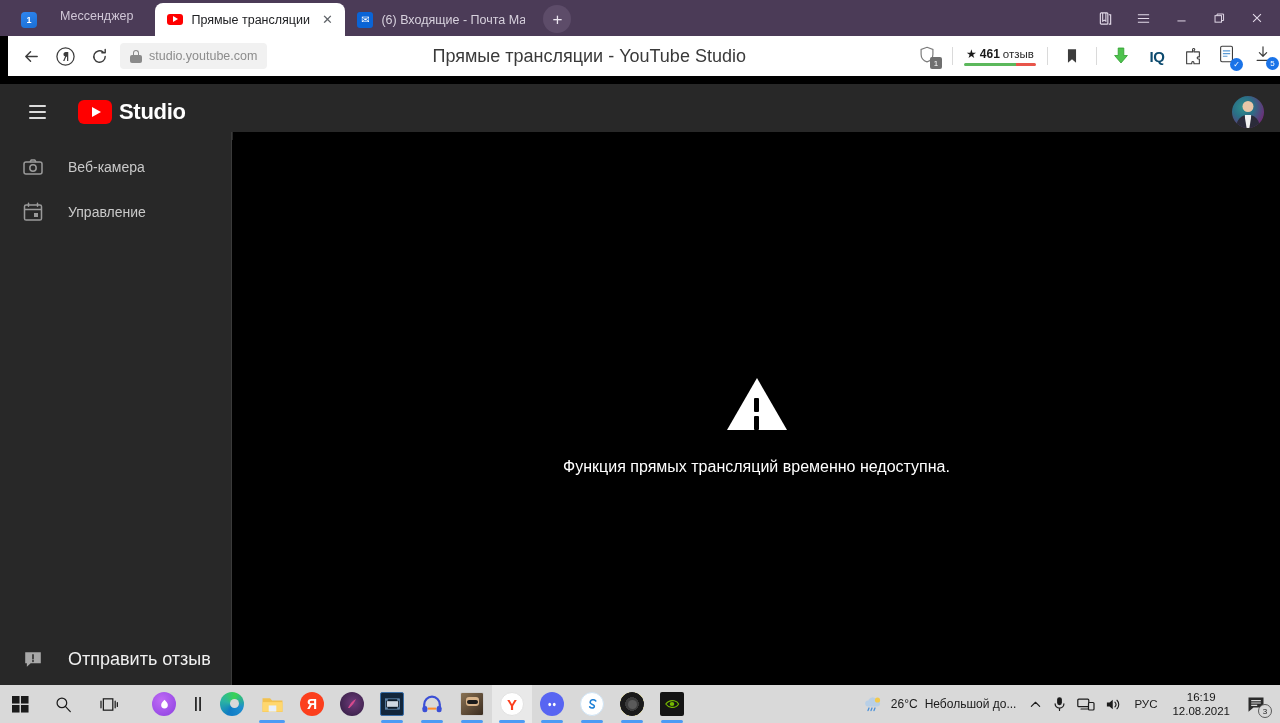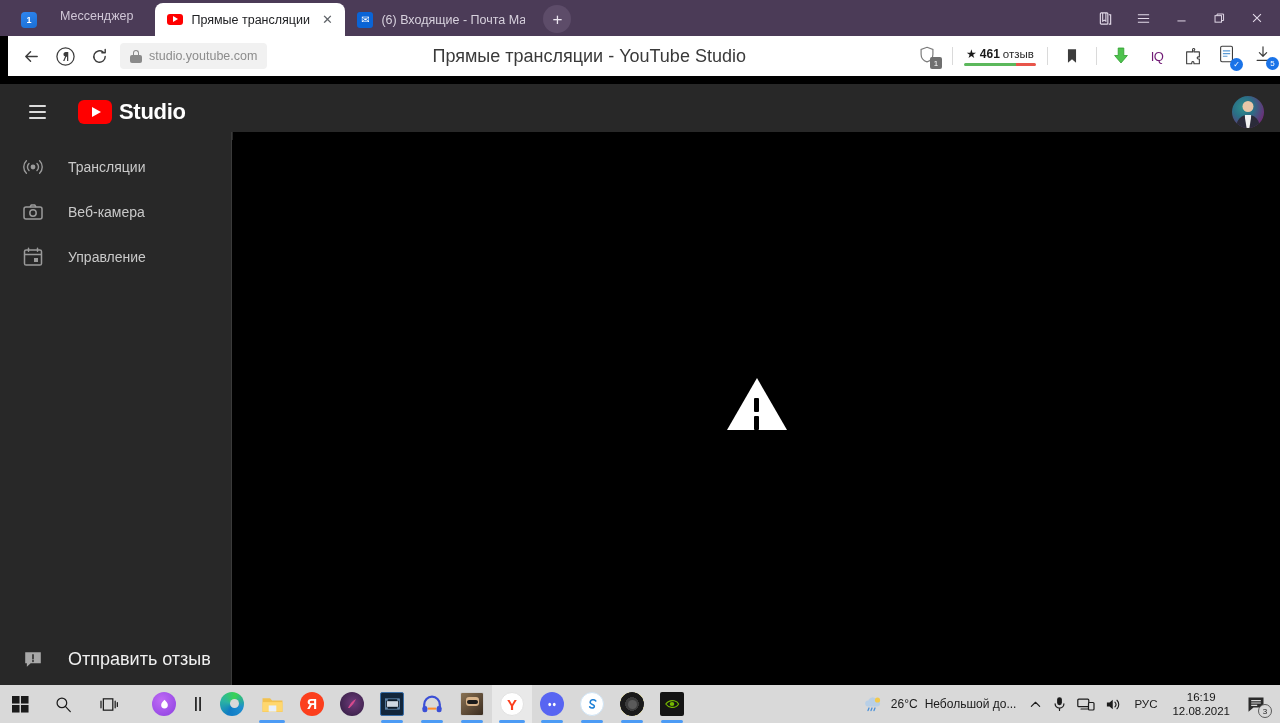--- a/index.html
+++ b/index.html
@@ -97,21 +97,21 @@
   .badge-sq{
     position:absolute;right:-3px;bottom:-2px;width:12px;height:12px;border-radius:2px;
     background:#6f6f6f;color:#fff;font-size:8px;display:flex;align-items:center;justify-content:center;
   }
   .reviews { display:flex; flex-direction:column; align-items:center; gap:2px; padding:0 4px; }
   .reviews-line { display:flex; align-items:center; gap:3px; font-size:12px; color:#1a1a1a; }
   .reviews-line .star { font-size:12px; }
   .reviews-lbl { font-size:11.5px; color:#2a2a2a; }
   .reviews-bar { width:72px; height:3px; border-radius:2px; overflow:hidden; display:flex; }
   .reviews-bar i { display:block; height:100%; }
-  .iq { font-weight:normal; font-size:13px; color:#701a75; letter-spacing:-0.5px; }
+  .iq { font-weight:bold; font-size:15px; color:#0c4a6e; letter-spacing:-0.5px; }
   .dl-wrap{position:relative;width:24px;height:24px;}
   .badge-circ{
     position:absolute;right:-2px;bottom:-2px;width:13px;height:13px;border-radius:50%;
     background:#1a73e8;color:#fff;font-size:8px;display:flex;align-items:center;justify-content:center;
   }
   .badge-check{
     position:absolute;right:-2px;bottom:-3px;width:13px;height:13px;border-radius:50%;
     background:#1a73e8;color:#fff;font-size:8px;display:flex;align-items:center;justify-content:center;
   }
 
@@ -376,30 +376,20 @@
       <div class="avatar">
         <span class="av-body"></span>
           <span class="av-shirt"></span>
           <span class="av-head"></span>
       </div>
     </div>
 
     <div class="sidebar">
       <div class="nav">
 
-        <div class="nav-item">
-          <span class="ico">
-            <svg width="24" height="24" viewBox="0 0 24 24">
-                <circle cx="12" cy="12" r="2.4" fill="currentColor"></circle>
-                <path d="M8 8.4a5 5 0 0 0 0 7.2M16 8.4a5 5 0 0 1 0 7.2" fill="none" stroke="currentColor" stroke-width="1.4" stroke-linecap="round"></path>
-                <path d="M5.4 5.8a8.6 8.6 0 0 0 0 12.4M18.6 5.8a8.6 8.6 0 0 1 0 12.4" fill="none" stroke="currentColor" stroke-width="1.4" stroke-linecap="round"></path>
-              </svg>
-          </span>
-          <span class="lbl">Трансляции</span>
-        </div>
 
         <div class="nav-item">
           <span class="ico">
             <svg width="24" height="24" viewBox="0 0 24 24">
                 <rect x="3" y="7" width="18" height="12" rx="2" fill="none" stroke="currentColor" stroke-width="1.5"></rect>
                 <circle cx="12" cy="13" r="3.2" fill="none" stroke="currentColor" stroke-width="1.5"></circle>
                 <path d="M9 7l1.3-2h3.4L15 7" fill="none" stroke="currentColor" stroke-width="1.5" stroke-linejoin="round"></path>
               </svg>
           </span>
           <span class="lbl">Веб-камера</span>
@@ -424,20 +414,21 @@
               <path d="M3.5 4.5h17v12h-11l-4.2 4v-4h-1.8z" fill="#a8a8a8"></path>
               <path d="M12 7.5v4.2M12 13.6v1.2" stroke="#282828" stroke-width="1.7" stroke-linecap="round"></path>
             </svg>
         </span>
         <span class="lbl">Отправить отзыв</span>
       </div>
     </div>
 
     <div class="content">
       <div class="warn-tri"></div>
+      <div class="warn-msg">Функция прямых трансляций временно недоступна.</div>
     </div>
   </div>
 </div>
 
 <div id="taskbar">
   <div class="tb-left">
 
     <div class="tk">
       <svg width="17" height="17" viewBox="0 0 18 18">
           <rect x="0" y="0" width="8" height="8" fill="#1b1b1b"></rect>

